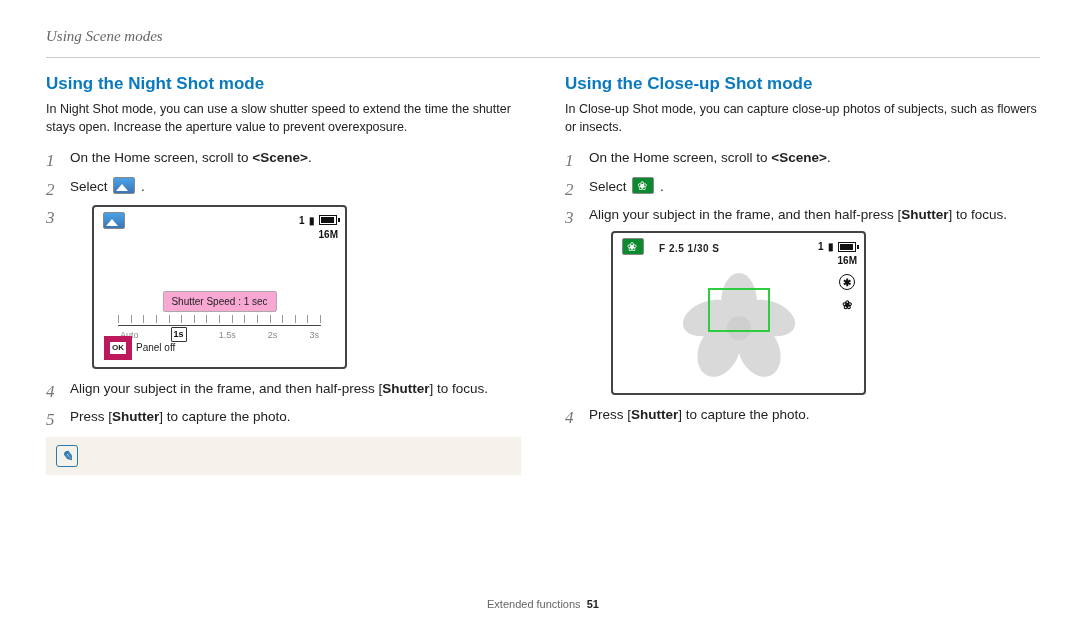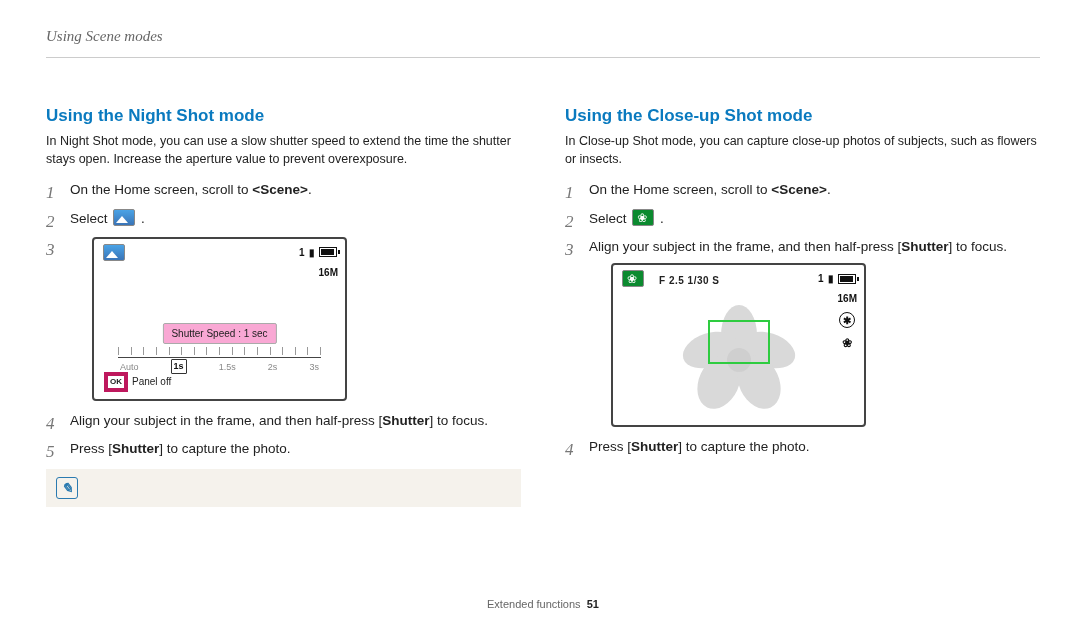--- a/index.html
+++ b/index.html
@@ -1,52 +1,52 @@
 <!DOCTYPE html>
 <html><head>
 <meta charset="utf-8">
 <style>
   * { margin:0; padding:0; box-sizing:border-box; }
   body { font-family: "Segoe UI", Arial, sans-serif; font-size:13px; color:#222; width:1080px; height:630px; position:relative; background:#fff; }
   .page { padding:28px 40px 20px 46px; height:100%; display:flex; flex-direction:column; }
   .breadcrumb { font-style:italic; font-family:Georgia,serif; font-size:15px; color:#666; margin-bottom:12px; }
   .rule { border:none; border-top:1px solid #ccc; margin-bottom:16px; }
   .columns { display:flex; gap:44px; flex:1; }
-  .col { flex:1;margin-top:32px; }
+  .col { flex:1; }
   h2.section { color:#0a7abf; font-weight:600; font-size:17px; margin-bottom:6px; }
   p.intro { font-size:12.5px; line-height:1.45; margin-bottom:12px; color:#222; }
   ol.steps { list-style:none; counter-reset:step; }
   ol.steps > li { counter-increment:step; position:relative; padding-left:24px; margin-bottom:8px; font-size:13.5px; line-height:1.5; }
   ol.steps > li::before { content:counter(step); position:absolute; left:0; top:0; font-family:Georgia,'Times New Roman',serif; font-style:italic; font-size:17px; color:#777; }
   .step-text b { font-weight:700; }
   .icon-scene { display:inline-block; width:22px; height:17px; vertical-align:-3px; border:1px solid #888; border-radius:2px; position:relative; margin:0 2px; }
   .icon-night { background:linear-gradient(#4aa3e6,#3a74b7); }
   .icon-night::after { content:""; position:absolute; left:2px; bottom:2px; width:0; height:0; border-left:6px solid transparent; border-right:6px solid transparent; border-bottom:7px solid #fff; }
   .icon-closeup { background:#0b8a2f; }
   .icon-closeup::after { content:"❀"; position:absolute; left:4px; top:-1px; font-size:12px; color:#fff; }
   .btn-glyph { font-weight:bold; }
   .device { border:2px solid #444; border-radius:4px; width:255px; height:164px; position:relative; background:#fff; margin:6px 0 10px 22px; overflow:hidden; font-family:Arial,sans-serif; }
   .dev-icons { position:absolute; top:5px; left:7px; }
   .dev-icons .icon-scene { width:22px; height:17px; }
   .dev-status { position:absolute; top:6px; right:8px; font-size:10px; font-weight:bold; letter-spacing:0.5px; color:#111; display:flex; align-items:center; gap:4px; }
   .battery { display:inline-block; width:18px; height:10px; border:1.5px solid #111; position:relative; }
   .battery::after { content:""; position:absolute; right:-4px; top:2px; width:2px; height:4px; background:#111; }
   .battery .fill { position:absolute; left:1px; top:1px; bottom:1px; width:13px; background:#111; }
-  .dev-right { position:absolute; top:26px; right:7px; font-size:10px; font-weight:bold; color:#111; display:flex; flex-direction:column; align-items:center; gap:6px; }
+  .dev-right { position:absolute; top:20px; right:7px; font-size:10px; font-weight:bold; color:#111; display:flex; flex-direction:column; align-items:center; gap:6px; }
   .dev-right .circ { width:16px; height:16px; border:1.5px solid #111; border-radius:50%; display:flex; align-items:center; justify-content:center; font-size:10px; }
   .dev-right .flw::before { content:"❀"; font-size:12px; }
   .shutter-label { position:absolute; left:50%; transform:translateX(-50%); top:84px; background:#f9a8d4; border:1px solid #aaa; font-size:10px; padding:2px 8px; border-radius:2px; }
   .shutter-scale { position:absolute; left:24px; right:24px; top:108px; height:26px; }
   .tick-row { height:10px; display:flex; justify-content:space-between; }
   .tick-row span { display:inline-block; width:1px; height:8px; background:#999; }
   .scale-axis { border-top:1px solid #444; position:relative; height:0; }
   .scale-labels { display:flex; justify-content:space-between; font-size:9px; color:#888; margin-top:3px; padding:0 2px; }
   .scale-labels span.sel { color:#111; font-weight:bold; border:1px solid #333; padding:0 2px; border-radius:1px; margin-top:-2px; }
   .panel-off { position:absolute; left:10px; bottom:7px; font-size:10px; color:#222; display:flex; align-items:center; gap:4px; }
-  .ok-badge { border:4px solid #be185d; padding:0 2px; font-size:8px; font-weight:bold; }
+  .ok-badge { border:6px solid #be185d; padding:0 2px; font-size:8px; font-weight:bold; }
   .dev2-text { position:absolute; top:8px; left:46px; font-size:10px; font-weight:bold; letter-spacing:0.5px; }
   .flower-shape { position:absolute; left:50%; top:56%; transform:translate(-50%,-50%); }
   .flower-shape svg { display:block; }
   .focus-rect { position:absolute; left:50%; top:48%; transform:translate(-50%,-50%); width:62px; height:44px; border:2px solid #2ecc40; }
   .tip { display:flex; align-items:center; gap:10px; background:#f5f2ec; padding:8px 10px; margin-top:10px; width:100%; }
   .tip-icon { width:22px; height:22px; border:1.5px solid #2a7ab0; border-radius:3px; display:flex; align-items:center; justify-content:center; color:#2a7ab0; font-style:italic; font-family:Georgia,serif; font-size:14px; font-weight:bold; flex-shrink:0; }
   .tip-text { font-size:12px; color:#333; }
   .footer { text-align:center; font-size:11px; color:#666; margin-top:auto; padding-top:10px; }
   .footer .pg { font-weight:bold; color:#222; }
 </style>

